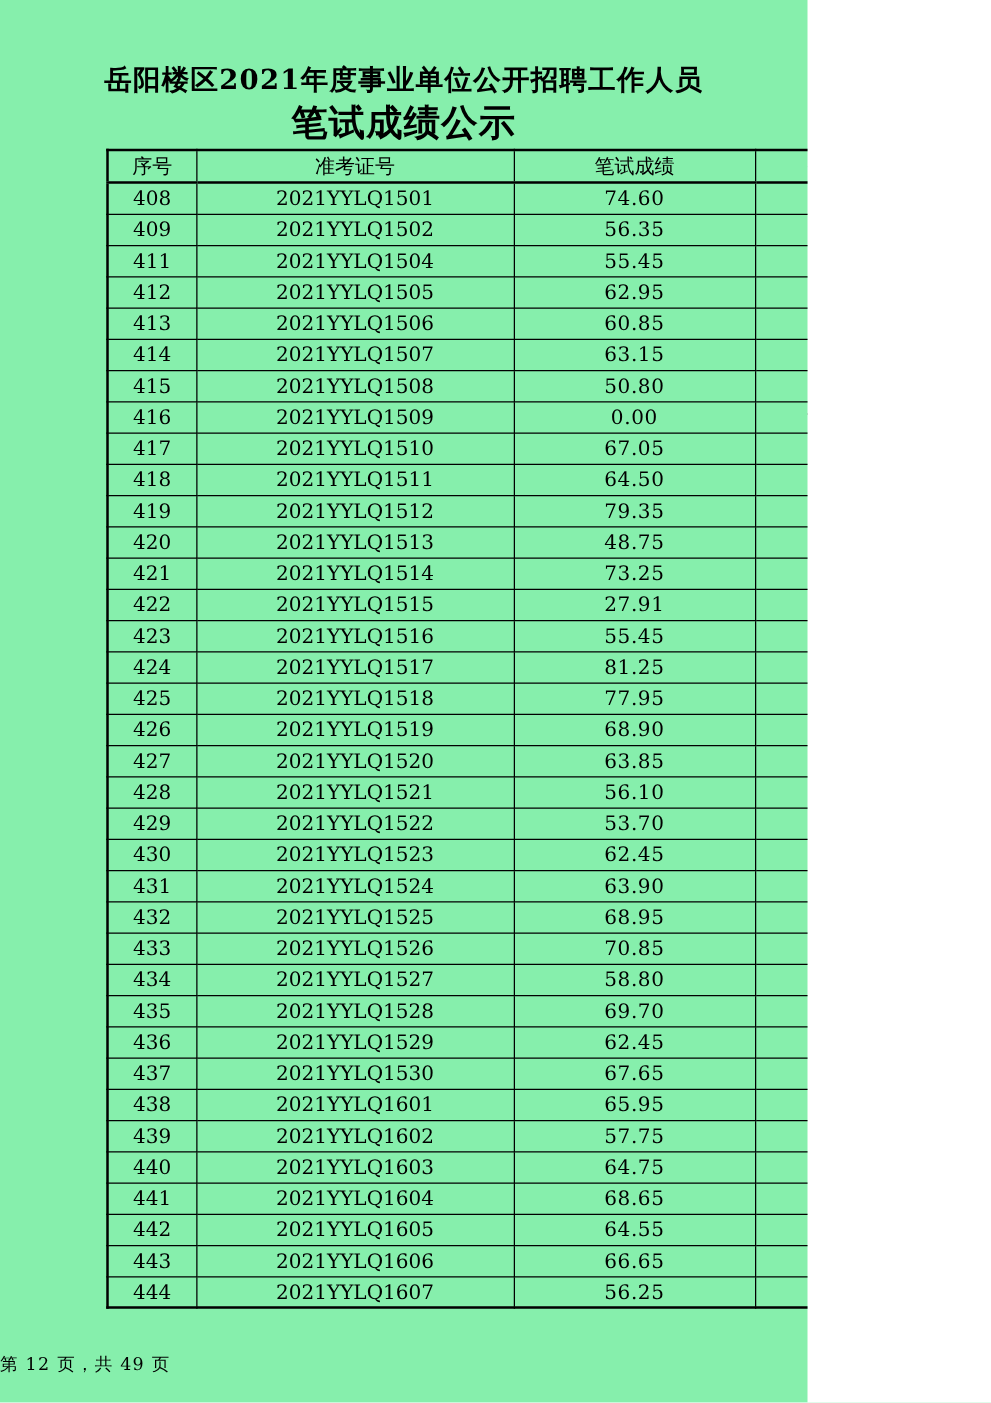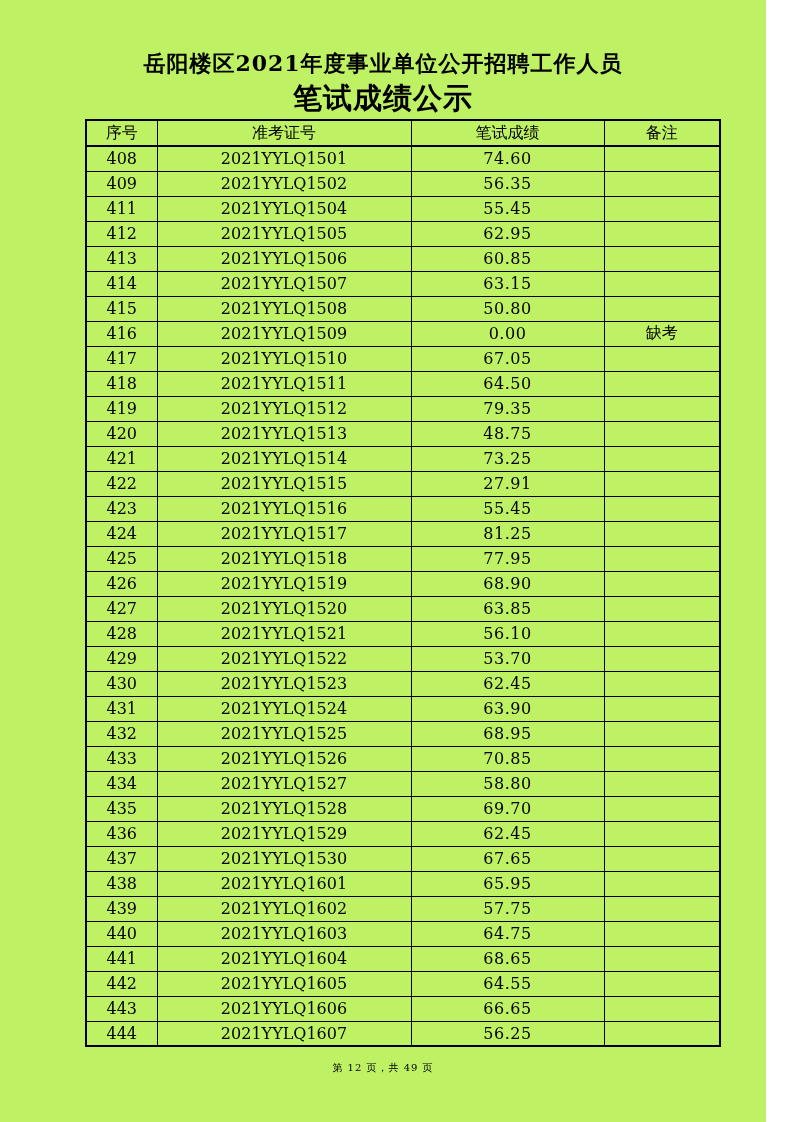--- a/index.html
+++ b/index.html
@@ -3,23 +3,23 @@
 <meta charset="utf-8">
 <style>
   * { margin: 0; padding: 0; box-sizing: border-box; }
   html, body { background: #ffffff; }
   body {
     font-family: "DejaVu Serif", "Liberation Serif", serif;
     color: #000000;
   }
   .page {
     position: relative;
-    width: 766px;
+    width: 646px;
     height: 1122px;
-    background: #bef264;
+    background: #86efac;
     overflow: hidden;
   }
   .title-line1 {
     position: absolute;
     top: 49px;
     left: 0;
     width: 100%;
     text-align: center;
     font-size: 22px;
     font-weight: bold;
@@ -60,25 +60,25 @@
   }
   .score-table thead th {
     height: 26px;
     border-bottom: 2px solid #000000;
     margin-top: 48px;
   }
   .score-table tbody td { height: 25px; }
   .score-table td.score-cell { letter-spacing: 0.5px; }
   .footer {
     position: absolute;
-    top: 1061px;
+    top: 1083px;
     left: 0;
     width: 100%;
-    text-align: center;
-    font-size: 10px;
+    text-align: left;
+    font-size: 14px;
     letter-spacing: 1px;
   }
 </style>
 </head>
 <body>
 
 <div class="page">
 
   <div class="title-line1">岳阳楼区2021年度事业单位公开招聘工作人员</div>
 

